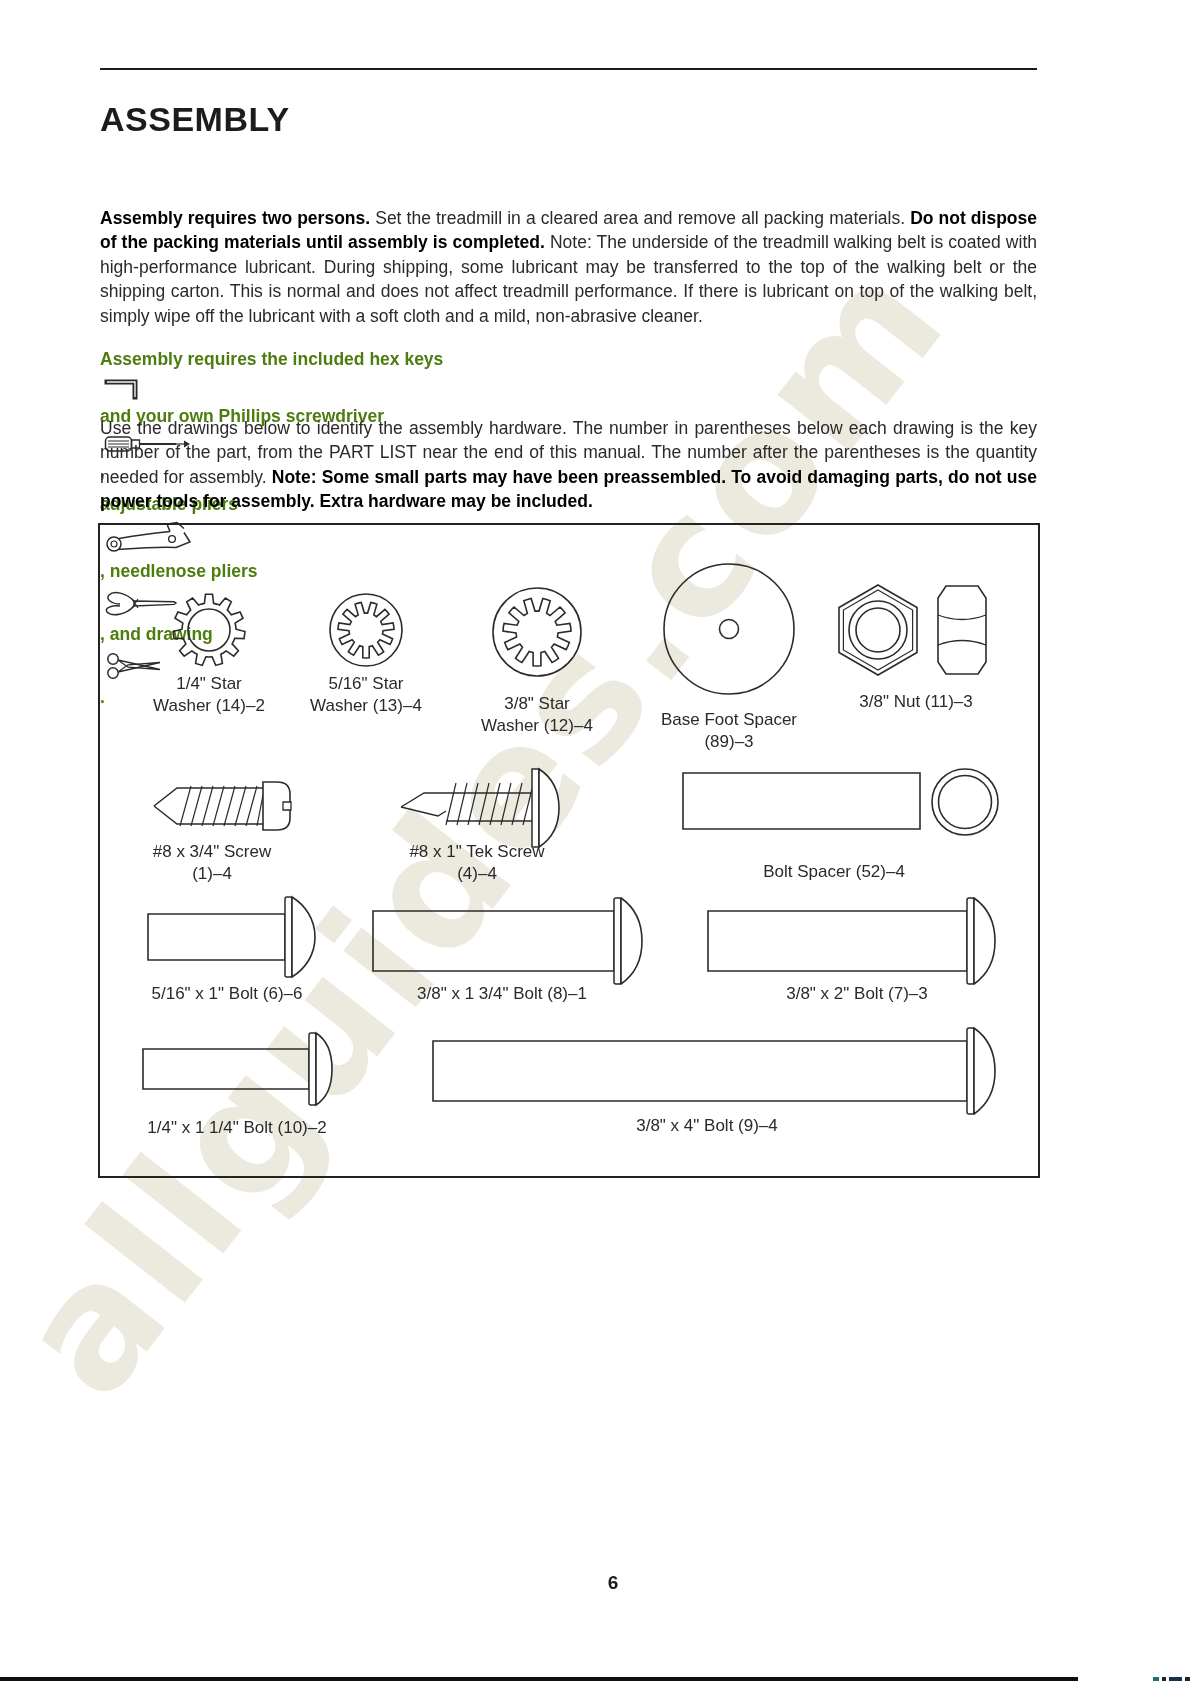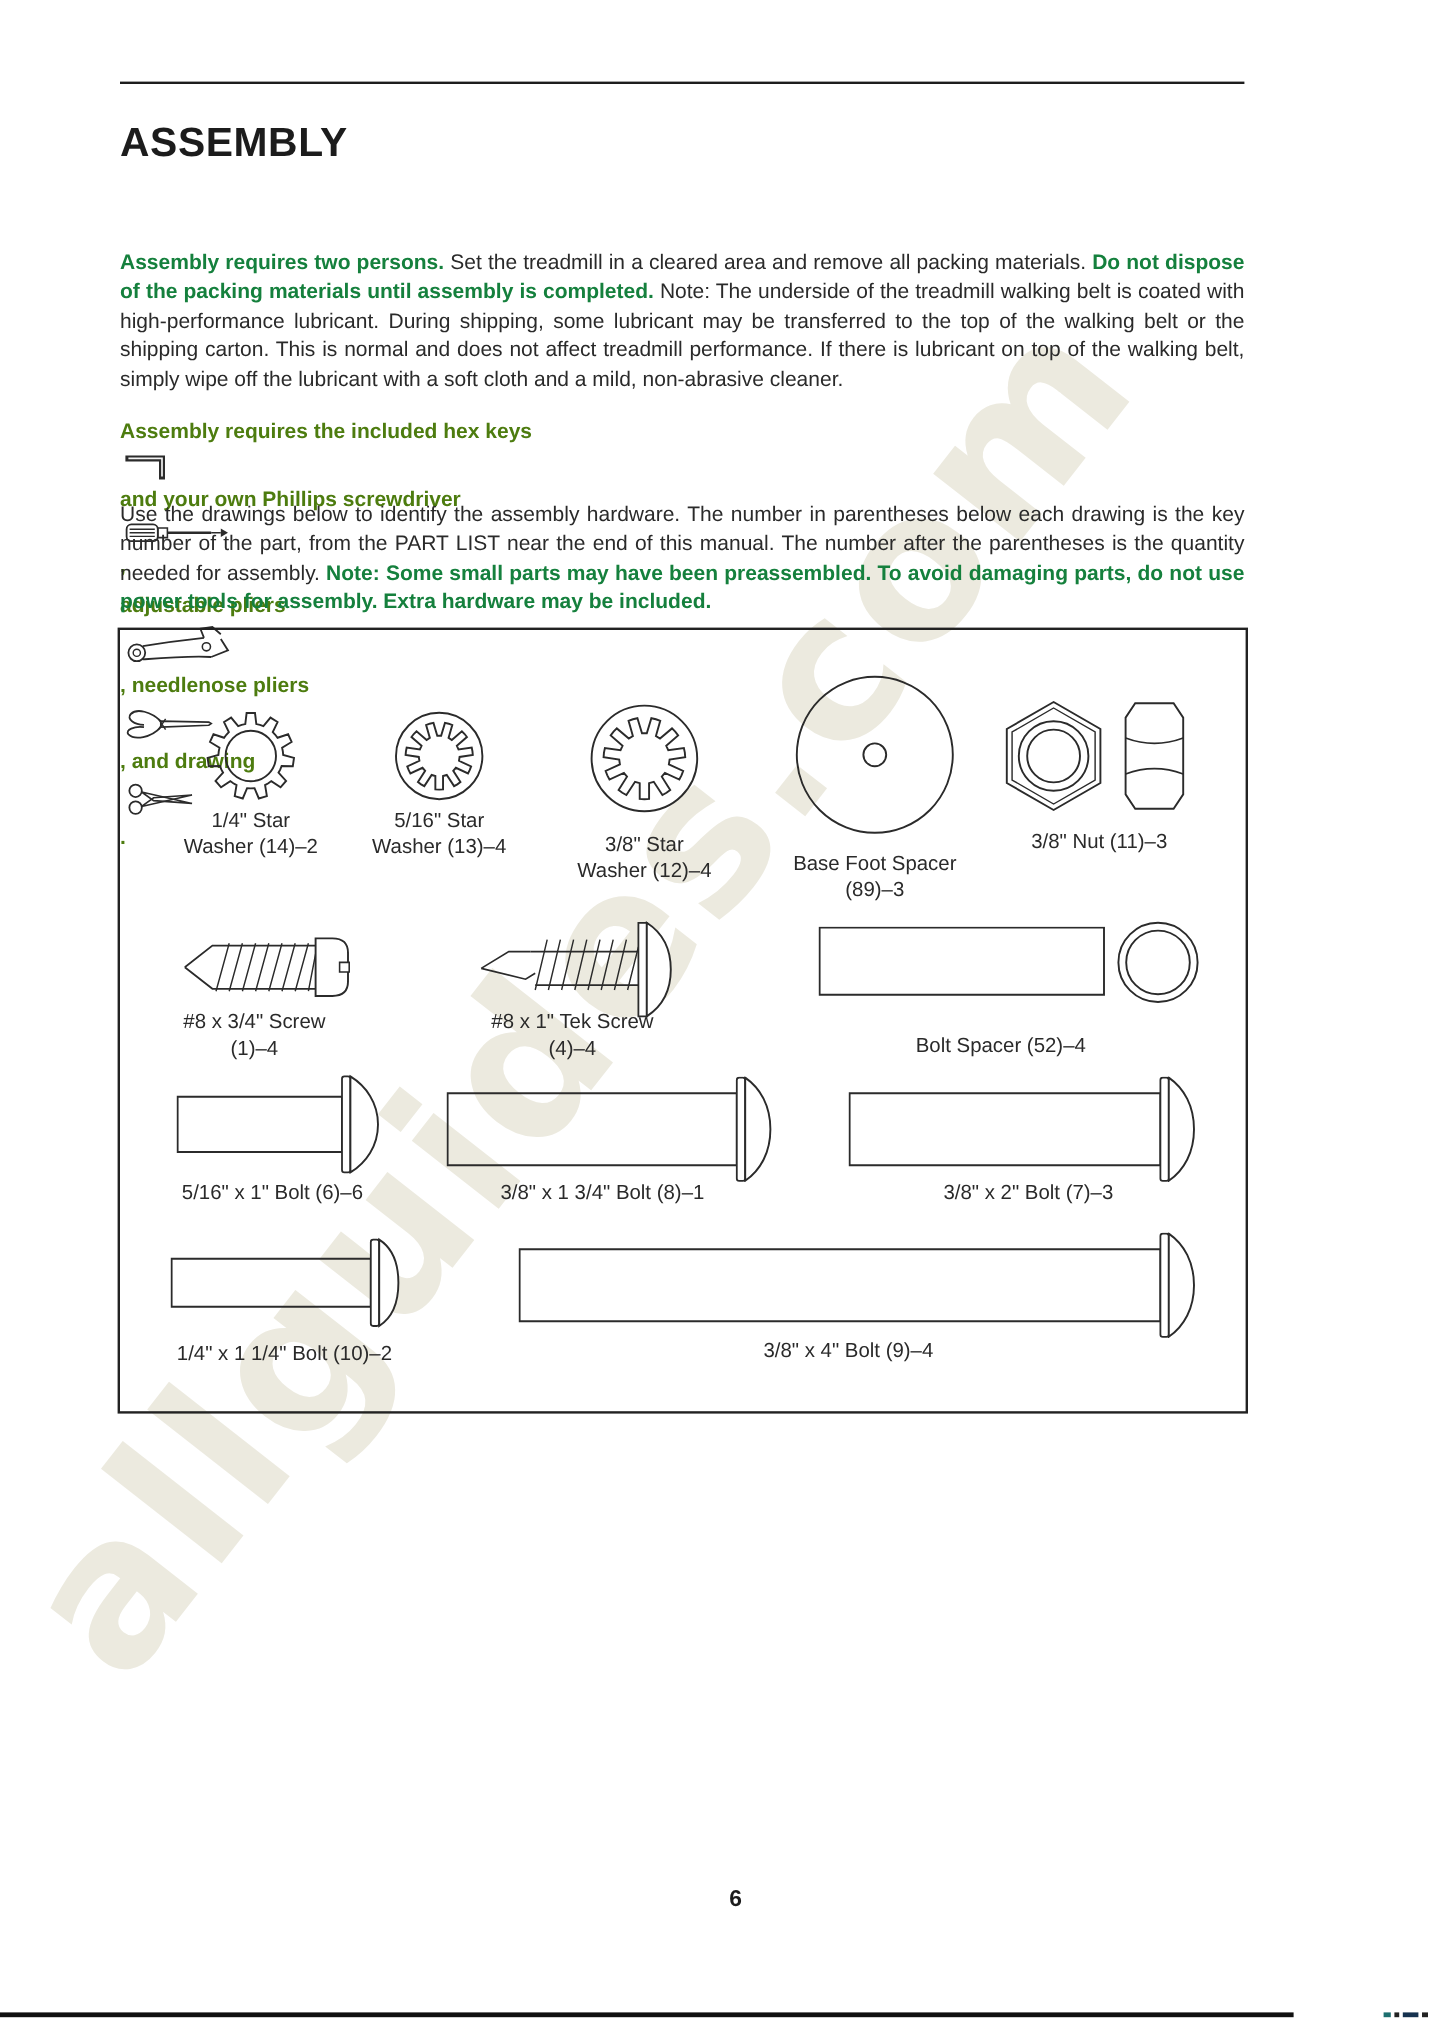--- a/index.html
+++ b/index.html
@@ -7,21 +7,21 @@
         font-family:"Liberation Sans",sans-serif;color:#2a2a2a;}
   .watermark{position:absolute;left:482px;top:828px;z-index:0;
         transform:translate(-50%,-50%) rotate(-52deg);
         font-size:168px;font-weight:bold;letter-spacing:5px;color:#eceadf;
         white-space:nowrap;font-family:"DejaVu Sans",sans-serif;}
   .content{position:absolute;left:100px;top:0;width:937px;height:1685px;z-index:1;}
   .top-rule{position:absolute;left:0;top:68px;width:937px;height:2px;background:#1d1d1d;}
   .title{position:absolute;left:0;top:78px;font-size:34px;line-height:36px;font-weight:bold;
         letter-spacing:.5px;color:#1c1c1c;}
   .para{position:absolute;left:0;width:937px;font-size:17.5px;line-height:24.5px;text-align:justify;}
-  .para b{color:#15803d;}
+  .para b{color:#000000;}
   .p1{top:143px;font-weight:bold;color:#1c1c1c;}
   .p2{top:188px;}
   .p3{top:325px;font-weight:bold;color:#4d7c0f;line-height:33px;text-align:left;}
   .p4{top:398px;}
   .ticon{vertical-align:middle;margin:0 4px;}
   .hw-box{position:absolute;left:-2px;top:523px;width:938px;height:651px;border:2px solid #222;background:transparent;}
   .part-svg{position:absolute;}
   .plabel{position:absolute;transform:translateX(-50%);text-align:center;
         font-size:17px;line-height:21.5px;white-space:pre-line;color:#2a2a2a;}
   .page-number{position:absolute;top:1572px;left:500px;width:26px;text-align:center;

